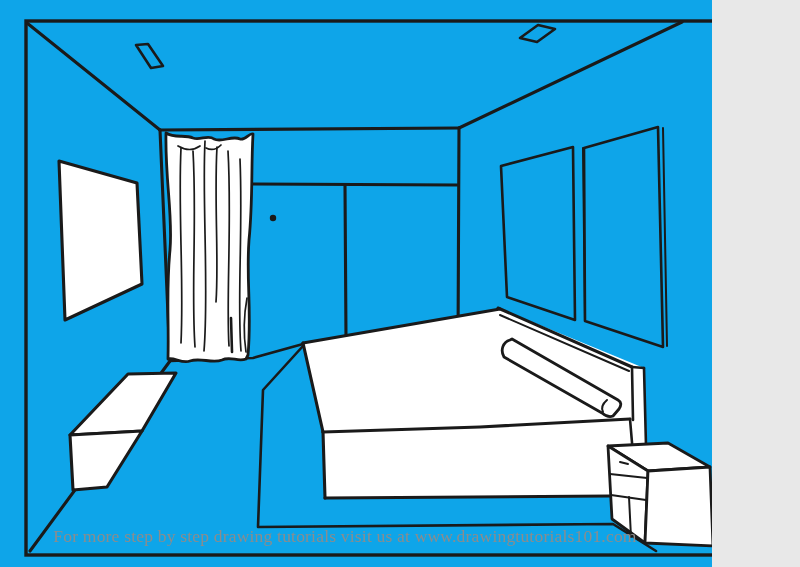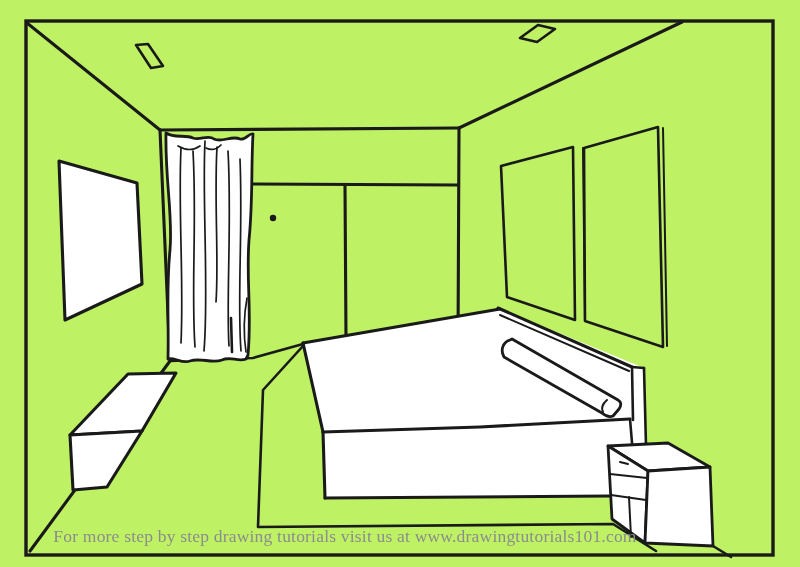--- a/index.html
+++ b/index.html
@@ -1,19 +1,19 @@
 <!DOCTYPE html>
 <html><head>
 <meta charset="utf-8">
 <style>
   html,body{margin:0;padding:0;background:#e8e8e8;}
   .page{
     position:relative;
-    width:800px;height:567px;
-    background:#bef264;
+    width:712px;height:567px;
+    background:#0ea5e9;
     overflow:hidden;
     font-family:"Liberation Serif","DejaVu Serif",serif;
   }
   svg{display:block;}
   .ln{fill:none;stroke:#1a1a1a;stroke-width:2.6;stroke-linecap:round;stroke-linejoin:round;}
   .ln3{fill:none;stroke:#1a1a1a;stroke-width:3.1;stroke-linecap:round;stroke-linejoin:round;}
   .ln2{fill:none;stroke:#1a1a1a;stroke-width:2;stroke-linecap:round;stroke-linejoin:round;}
   .fold{fill:none;stroke:#1a1a1a;stroke-width:1.7;stroke-linecap:round;}
   .wfill{fill:#ffffff;stroke:#1a1a1a;stroke-width:2.8;stroke-linejoin:round;}
   .wfill3{fill:#ffffff;stroke:#1a1a1a;stroke-width:3.1;stroke-linejoin:round;}

